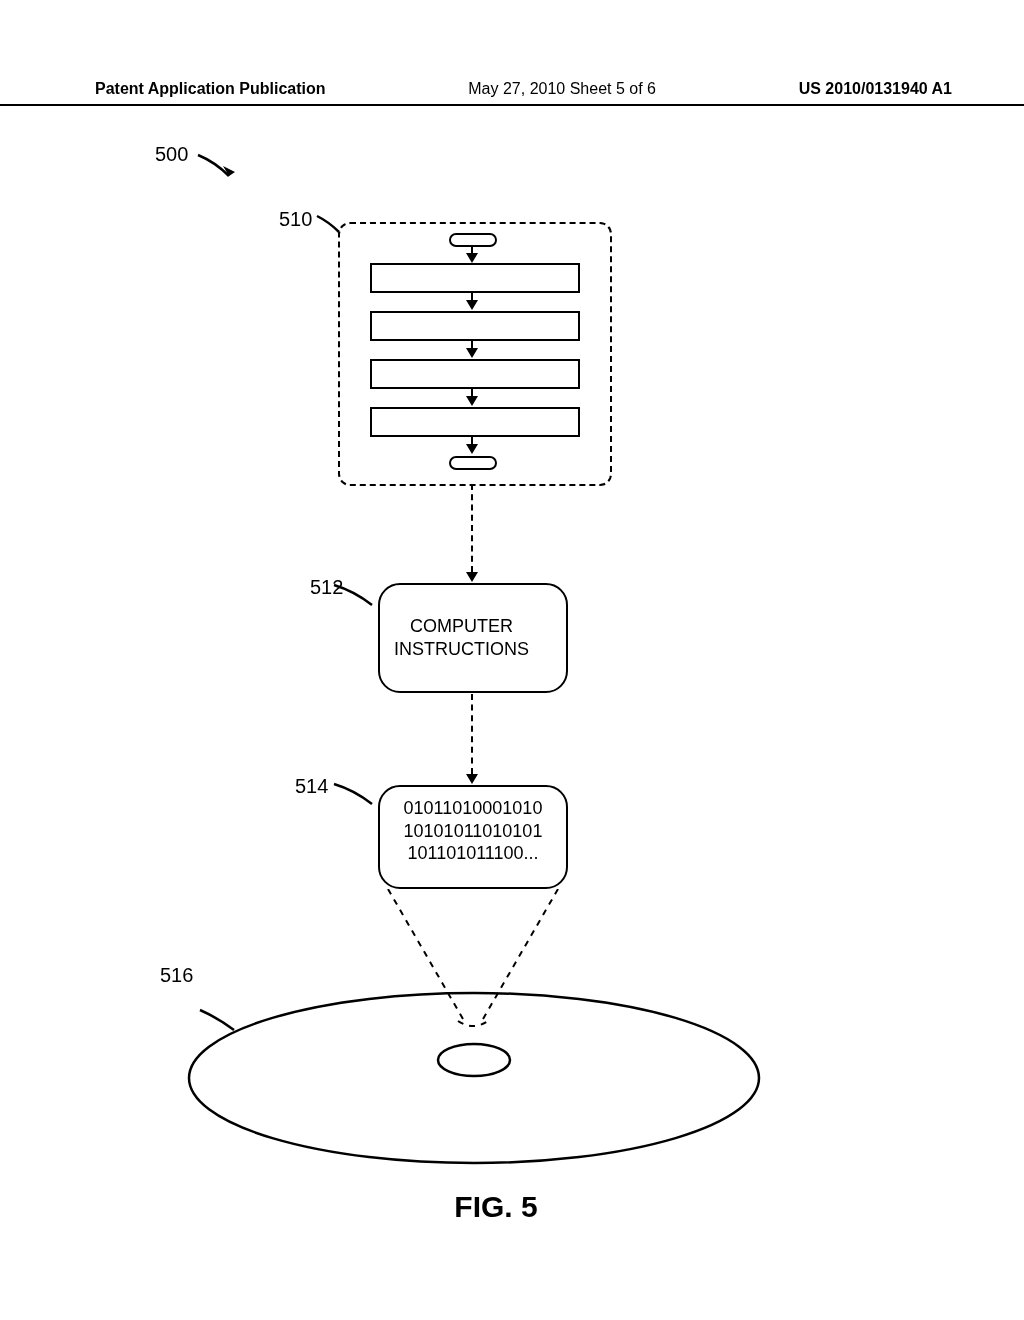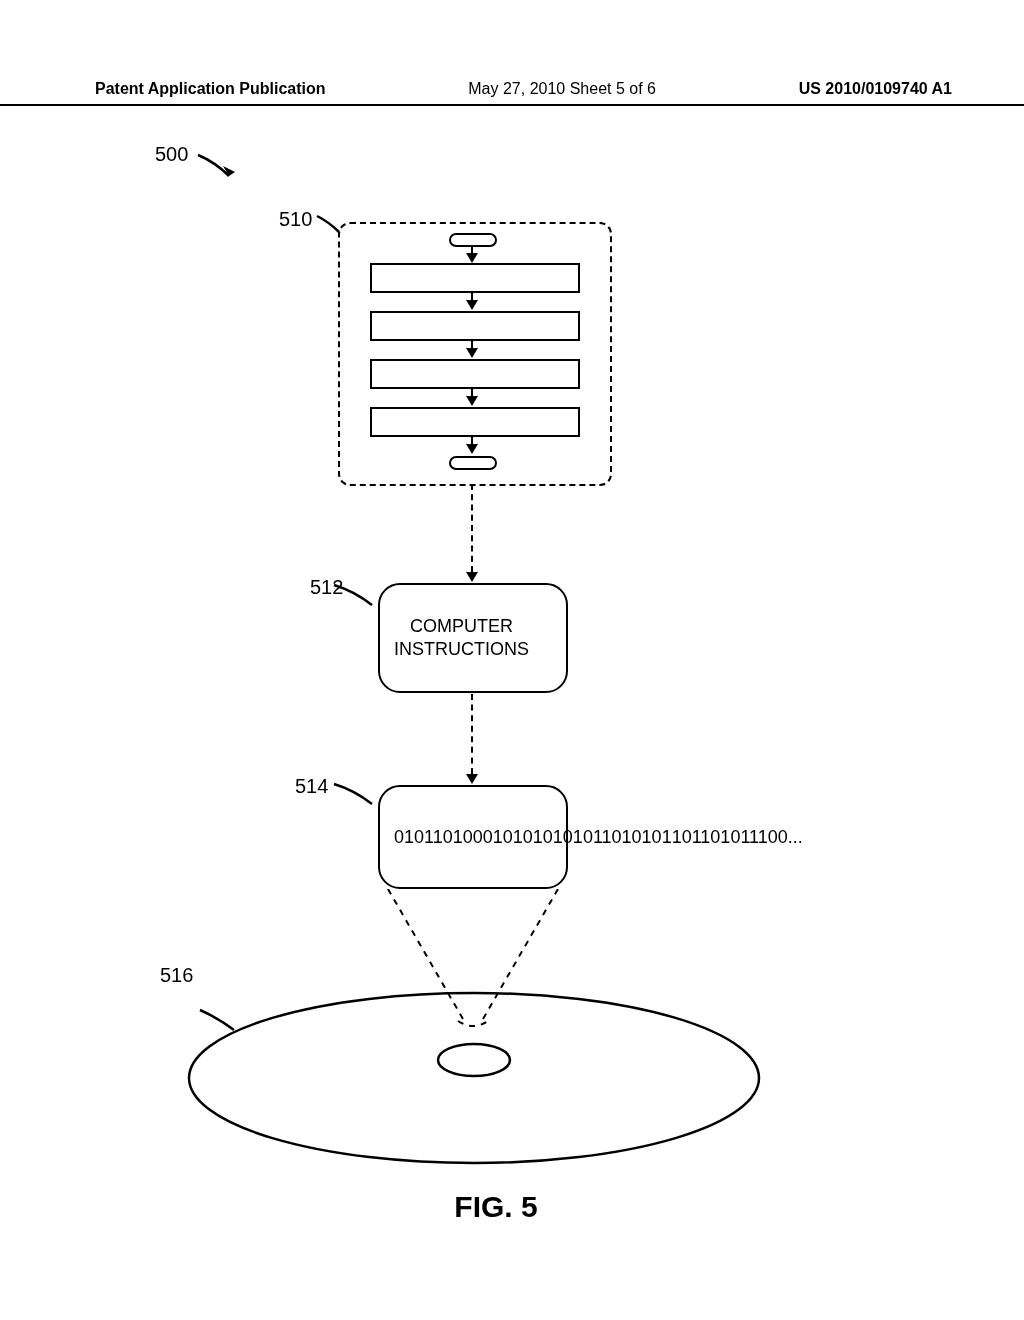--- a/index.html
+++ b/index.html
@@ -117,21 +117,21 @@
 </style>
 </head>
 <body>
 
 <div class="page">
 
   <div class="header">
     <div class="header-row">
       <span class="header-left">Patent Application Publication</span>
       <span class="header-center">May 27, 2010  Sheet 5 of 6</span>
-      <span class="header-right">US 2010/0109740 A1</span>
+      <span class="header-right">US 2010/0131940 A1</span>
     </div>
   </div>
 
   <div class="ref-label" style="left:155px; top:143px;">500</div>
   <svg class="leader" style="left:195px; top:152px;" width="50" height="36">
     <path d="M3 3 Q 20 10 34 24" stroke="#000" stroke-width="2.5" fill="none"></path>
     <polygon points="34,24 28,14 40,20" fill="#000"></polygon>
   </svg>
 
   <div class="ref-label" style="left:279px; top:208px;">510</div>
@@ -177,21 +177,21 @@
   </div>
 
   <div class="vline dashed" style="left:471px; top:694px; height:80px;"></div>
   <div class="arrow-down" style="left:466px; top:774px;"></div>
 
   <div class="ref-label" style="left:295px; top:775px;">514</div>
   <svg class="leader" style="left:332px; top:782px;" width="48" height="30">
     <path d="M2 2 Q 22 8 40 22" stroke="#000" stroke-width="2.5" fill="none"></path>
   </svg>
 
-  <div class="rounded-box" style="left:378px; top:785px; width:190px; height:104px; font-size:18px; line-height:1.25;">
+  <div class="rounded-box" style="left:378px; top:785px; width:190px; height:104px; font-size:18px; flex-direction:column; line-height:1.25;">
     <div>01011010001010</div>
     <div>10101011010101</div>
     <div>101101011100...</div>
   </div>
 
   <svg class="leader" style="left:378px; top:889px;" width="200" height="150">
     <line x1="10" y1="0" x2="85" y2="130" stroke="#000" stroke-width="2" stroke-dasharray="6,6"></line>
     <line x1="180" y1="0" x2="105" y2="130" stroke="#000" stroke-width="2" stroke-dasharray="6,6"></line>
     <path d="M80 132 Q 95 142 110 132" stroke="#000" stroke-width="2" stroke-dasharray="6,6" fill="none"></path>
   </svg>

